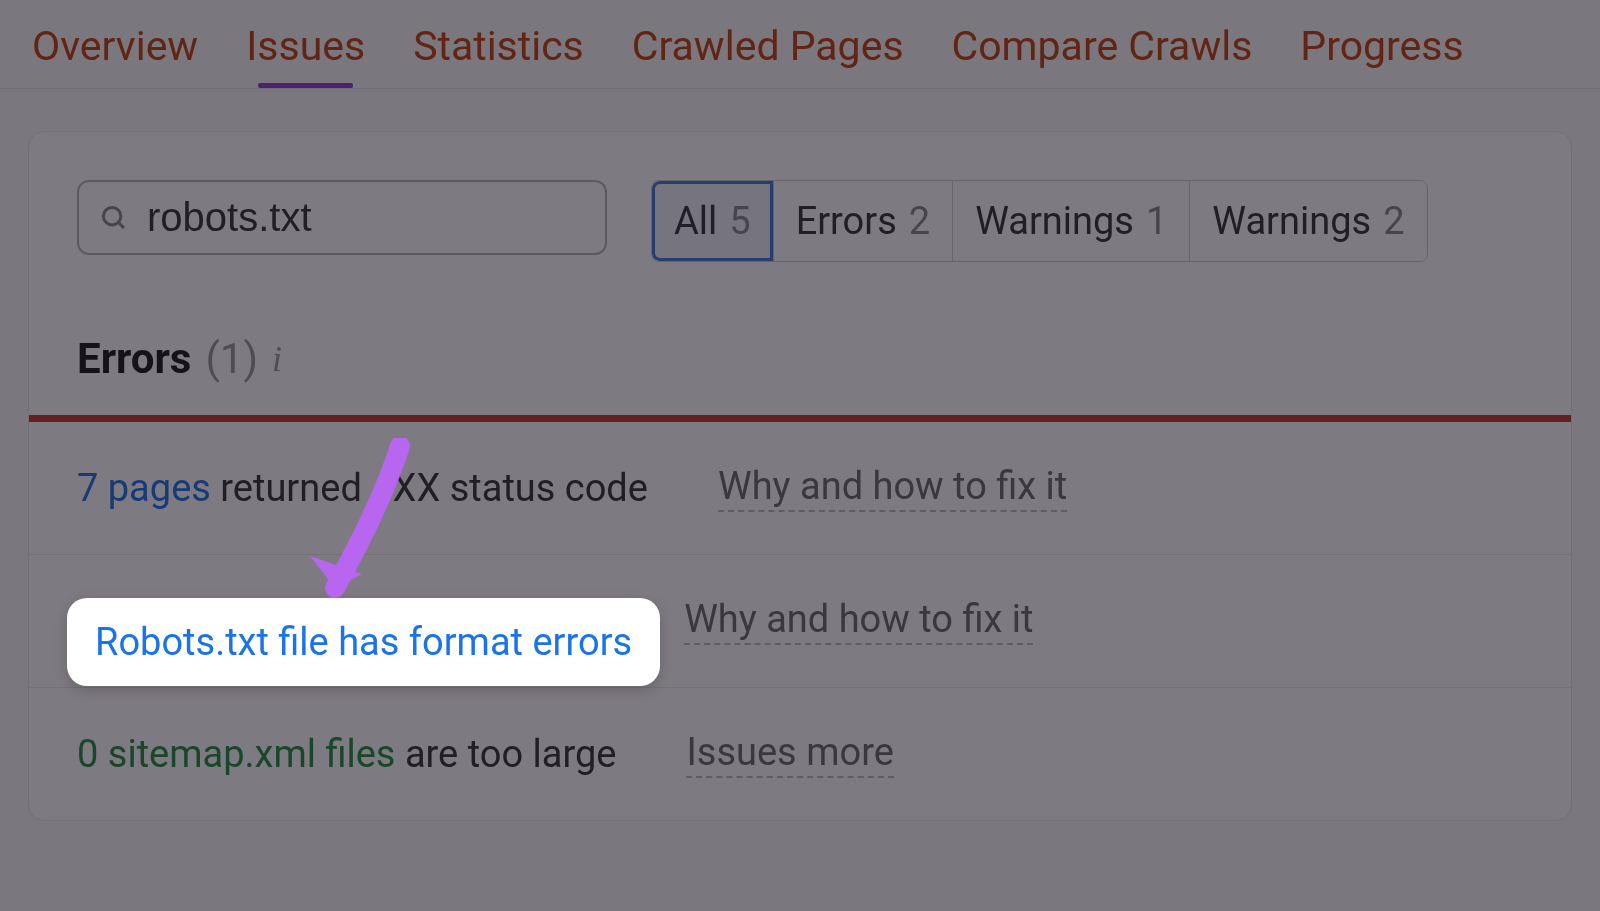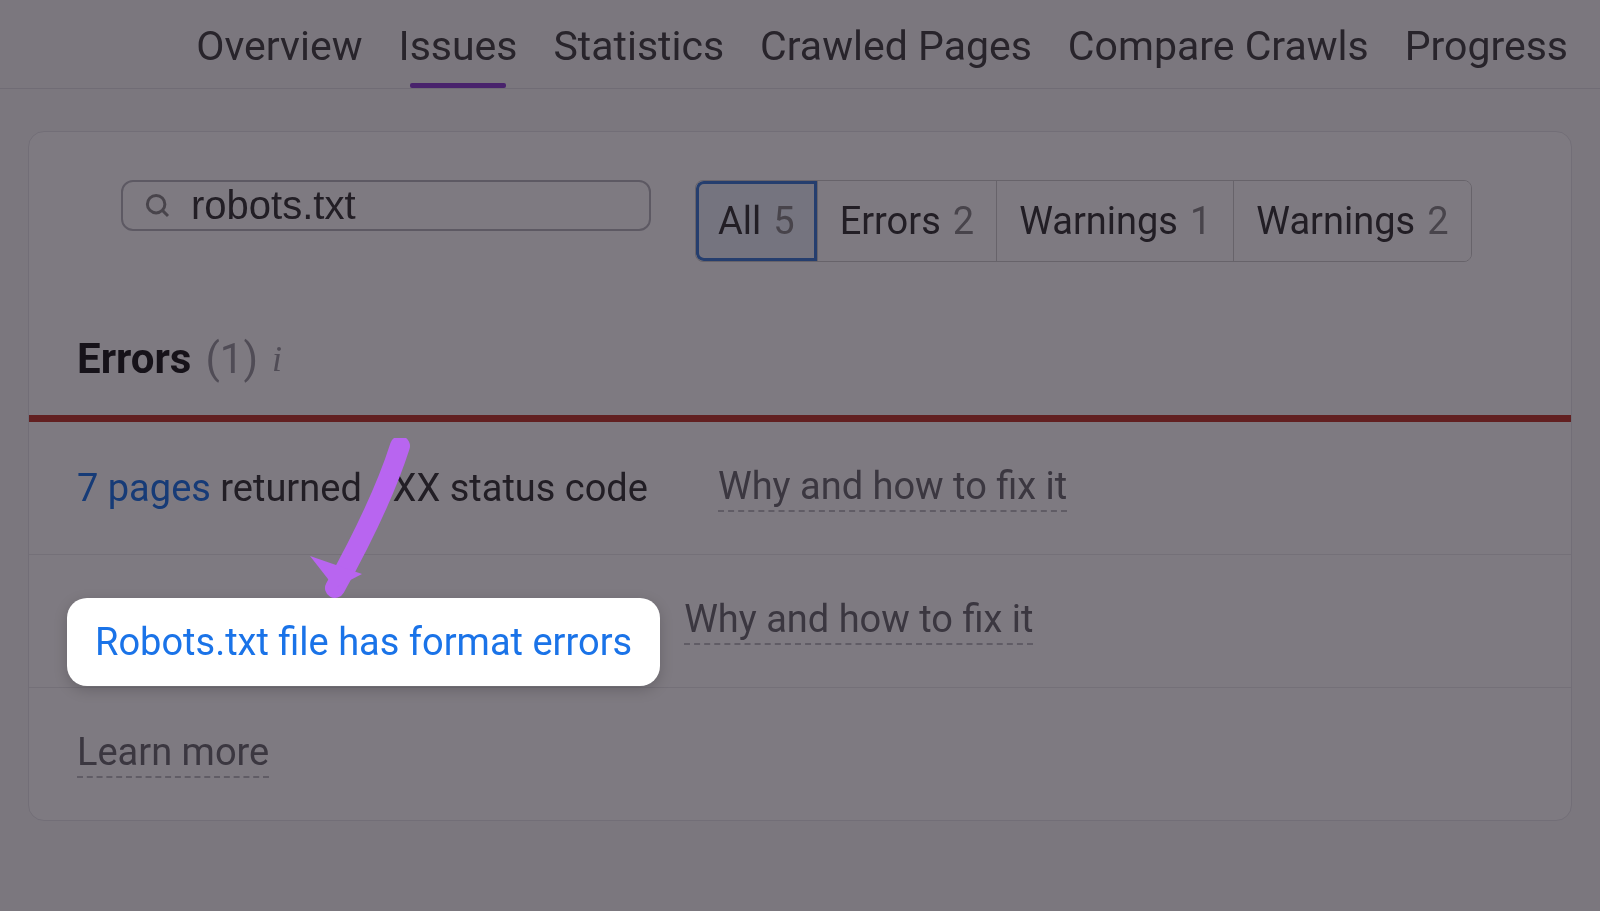--- a/index.html
+++ b/index.html
@@ -10,28 +10,27 @@
     width: 1600px;
     height: 911px;
     overflow: hidden;
     position: relative;
   }
   .page-wrap { position: relative; width: 100%; height: 100%; }
 
   
   .tabs {
     display: flex;
-    gap: 36px;
+    gap: 48px;
     padding: 22px 32px 18px;
     border-bottom: 1px solid #e0e0e4;
     font-size: 41px;
-    color: #404040;
+    color: #c2410c;
     overflow: hidden;
     white-space: nowrap;
-    justify-content: flex-end;
   }
   .tab { cursor: pointer; position: relative; }
   .tab.active::after {
     content: "";
     position: absolute;
     left: 10%;
     right: 10%;
     bottom: -18px;
     height: 5px;
     background: #8a3fd1;
@@ -51,25 +50,24 @@
     padding: 48px 48px 72px 48px;
     align-items: flex-start;
     gap: 44px;
   }
   .search-box {
     display: flex;
     align-items: center;
     width: 530px;
     border: 2px solid #b6b6bc;
     border-radius: 12px;
-    padding: 1px 20px;
+    padding: 13px 20px;
     font-size: 40px;
     color: #333;
     background: #fff;
-    margin-left: 44px;
   }
   .search-box .icon-search { color: #888; margin-right: 18px; display: flex; }
   .search-box input {
     flex: 1;
     border: none;
     outline: none;
     font-size: 40px;
     color: #333;
     background: transparent;
   }
@@ -235,21 +233,24 @@
     </div>
 
     <div class="issue-row">
       <span>
         <span class="issue-link">Robots.txt file has format errors</span><span class="issue-text"></span>
       </span>
       <span class="issue-help">Why and how to fix it</span>
     </div>
 
     <div class="issue-row">
-      <span class="issue-help">Learn more</span>
+      <span>
+        <span class="issue-warn-link">0 sitemap.xml files</span><span class="issue-text"> are too large</span>
+      </span>
+      <span class="issue-help">Issues more</span>
     </div>
 
   </div>
 
   <div class="dim"></div>
 
   <div class="highlight">Robots.txt file has format errors</div>
 
   <svg class="arrow" width="140" height="180" viewBox="0 0 140 180">
     <path d="M110 8 C 95 55, 70 105, 45 150" stroke="#b865f0" stroke-width="20" fill="none" stroke-linecap="round"></path>

